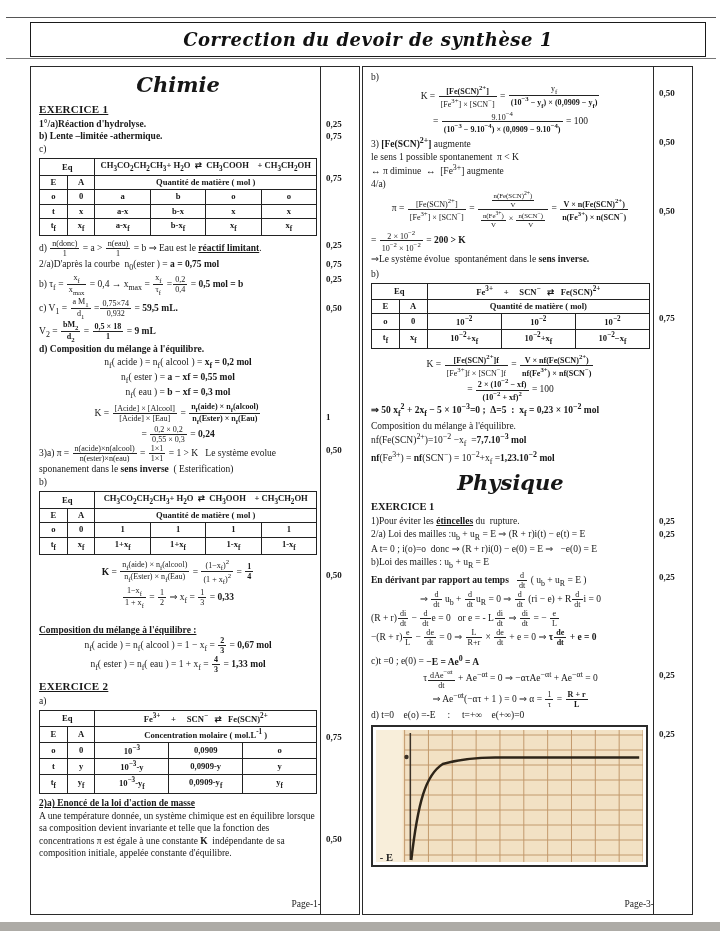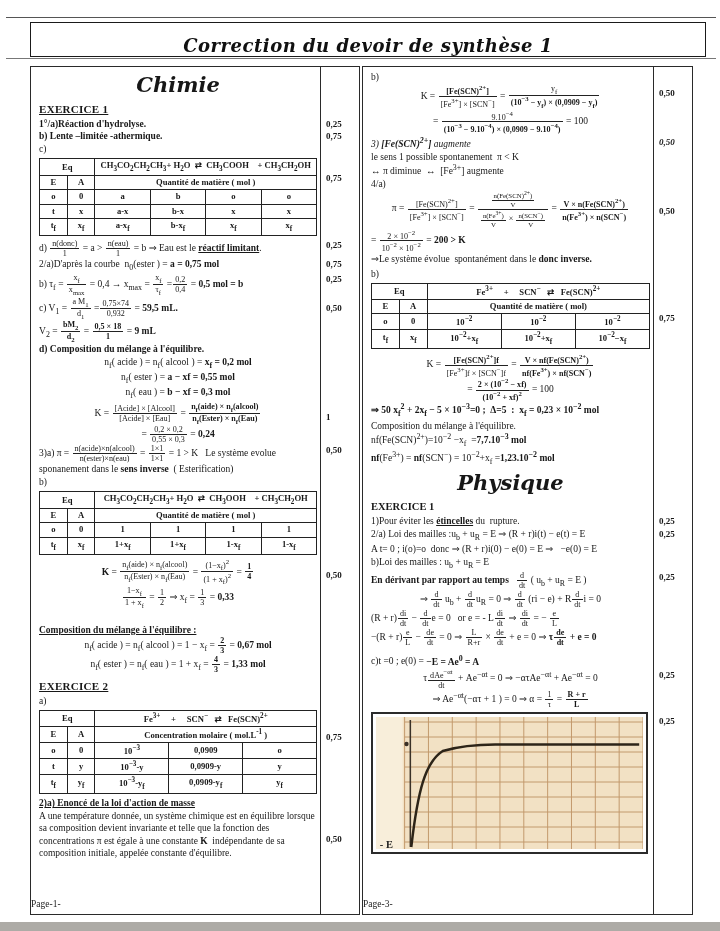--- a/index.html
+++ b/index.html
@@ -4,21 +4,21 @@
 <style>
   html,body{margin:0;padding:0;}
   body{
     width:720px;height:931px;position:relative;background:#ffffff;
     font-family:"Liberation Serif", serif;color:#171717;overflow:hidden;
   }
   .hairline-top{position:absolute;left:6px;right:4px;top:17px;border-top:1.4px solid #555;}
   .hairline-bottom{position:absolute;left:6px;right:4px;top:58px;border-top:1.2px solid #777;}
   .title-box{
     position:absolute;left:30px;right:14px;top:22px;height:33px;
-    border:1.7px solid #1a1a1a;display:flex;align-items:flex-end;justify-content:center;background:#fff;
+    border:1.7px solid #1a1a1a;display:flex;align-items:center;justify-content:center;background:#fff;
   }
   .doc-title{
     font-family:"DejaVu Serif", serif;font-style:italic;font-weight:bold;
     font-size:18px;letter-spacing:.5px;color:#111;
   }
   .page{
     position:absolute;top:66px;bottom:16px;border:1.8px solid #2a2a2a;background:#fff;
     padding:4px 42px 18px 8px;overflow:hidden;box-sizing:border-box;
   }
   .page::after{content:"";position:absolute;top:0;bottom:0;right:38px;border-left:1.7px solid #2a2a2a;}
@@ -38,21 +38,21 @@
   .mark{
     position:absolute;left:100%;margin-left:9px;top:1px;
     font-weight:bold;font-size:9px;white-space:nowrap;
   }
   .fr{display:inline-block;vertical-align:middle;text-align:center;line-height:1.12;font-size:.85em;margin:0 1px;}
   .fr>span{display:block;padding:0 2px;}
   .fr>span:first-child{border-bottom:1px solid #222;}
   table.eqtab{width:100%;border-collapse:collapse;margin:3px 0 3px;font-size:8.6px;}
   table.eqtab td{border:1.1px solid #222;padding:1px 2px;text-align:center;line-height:1.3;font-weight:bold;}
   table.eqtab td.lab{width:21px;}
-  .pfoot{position:absolute;bottom:5px;left:0;right:38px;text-align:left;font-size:9.5px;color:#222;}
+  .pfoot{position:absolute;bottom:5px;left:0;right:38px;text-align:right;font-size:9.5px;color:#222;}
   .gbox{border:2px solid #2b2b2b;background:#fff;padding:3px;margin:3px 2px 2px 0;}
   .gbox svg{display:block;}
   .bottom-strip{position:absolute;left:0;right:0;bottom:0;height:9px;background:#adaba6;}
 </style>
 </head>
 <body>
 
 <div class="hairline-top"></div>
 <div class="title-box">
   <span class="doc-title">Correction du devoir de synthèse 1</span>
@@ -269,42 +269,42 @@
   <div class="blk">
       <div class="ln ">b)</div>
     </div>
     <div class="blk">
       <div class="ln c">K = <span class="fr"><span><b>[Fe(SCN)<sup>2+</sup>]</b></span><span>[Fe<sup>3+</sup>] × [SCN<sup>−</sup>]</span></span> = <span class="fr"><span>y<sub>f</sub></span><span><b>(10<sup>−3</sup> − y<sub>f</sub>) × (0,0909 − y<sub>f</sub>)</b></span></span></div>
       <span class="mark" style="top: 4px;">0,50</span>
     </div>
     <div class="blk">
       <div class="ln c">= <span class="fr"><span>9.10<sup>−4</sup></span><span><b>(10<sup>−3</sup> − 9.10<sup>−4</sup>) × (0,0909 − 9.10<sup>−4</sup>)</b></span></span> = 100</div>
     </div>
-    <div class="blk" style="margin-top: 2px; font-style: italic;">
+    <div class="blk" style="margin-top: 2px;">
       <div class="ln ">3) <b>[Fe(SCN)<sup>2+</sup>]</b> augmente</div>
       <span class="mark">0,50</span>
     </div>
     <div class="blk">
       <div class="ln ">le sens 1 possible spontanement &nbsp;π &lt; K</div>
     </div>
     <div class="blk">
       <div class="ln ">↔ π diminue &nbsp;↔&nbsp; [Fe<sup>3+</sup>] augmente</div>
     </div>
     <div class="blk">
       <div class="ln ">4/a)</div>
     </div>
     <div class="blk">
       <div class="ln c">π = <span class="fr"><span>[Fe(SCN)<sup>2+</sup>]</span><span>[Fe<sup>3+</sup>] × [SCN<sup>−</sup>]</span></span> = <span class="fr"><span><span class="fr"><span>n(Fe(SCN)<sup>2+</sup>)</span><span>V</span></span></span><span><span class="fr"><span>n(Fe<sup>3+</sup>)</span><span>V</span></span> × <span class="fr"><span>n(SCN<sup>−</sup>)</span><span>V</span></span></span></span> = <span class="fr"><span><b>V × n(Fe(SCN)<sup>2+</sup>)</b></span><span><b>n(Fe<sup>3+</sup>) × n(SCN<sup>−</sup>)</b></span></span></div>
       <span class="mark" style="top: 16px;">0,50</span>
     </div>
     <div class="blk">
       <div class="ln ">= <span class="fr"><span>2 × 10<sup>−2</sup></span><span>10<sup>−2</sup> × 10<sup>−2</sup></span></span> = <b>200 &gt; K</b></div>
     </div>
     <div class="blk">
-      <div class="ln ">⇒Le système évolue&nbsp; spontanément dans le <b>donc inverse.</b></div>
+      <div class="ln ">⇒Le système évolue&nbsp; spontanément dans le <b>sens inverse.</b></div>
     </div>
     <div class="blk" style="margin-top: 2px;">
       <div class="ln ">b)</div>
     </div>
     <div class="blk">
       <table class="eqtab">
         <tbody>
           <tr>
             <td class="lab" colspan="2">Eq</td>
             <td class="eqn" colspan="3">Fe<sup>3+</sup> &nbsp;&nbsp;&nbsp;&nbsp;+&nbsp;&nbsp;&nbsp;&nbsp; SCN<sup>−</sup> &nbsp;&nbsp;⇄&nbsp;&nbsp; Fe(SCN)<sup>2+</sup></td>
@@ -385,20 +385,23 @@
     </div>
     <div class="blk" style="margin-top: 6px;">
       <div class="ln ">c)t =0 ; e(0) = <b>−E = Ae<sup>0</sup> = A</b></div>
     </div>
     <div class="blk">
       <div class="ln c">τ<span class="fr"><span>dAe<sup>−αt</sup></span><span>dt</span></span> + Ae<sup>−αt</sup> = 0 ⇒ −ατAe<sup>−αt</sup> + Ae<sup>−αt</sup> = 0</div>
       <span class="mark" style="top: 2px;">0,25</span>
     </div>
     <div class="blk">
       <div class="ln c">⇒ Ae<sup>−αt</sup>(−ατ + 1 ) = 0 ⇒ α = <span class="fr"><span>1</span><span>τ</span></span> = <span class="fr"><span><b>R + r</b></span><span><b>L</b></span></span></div>
+    </div>
+    <div class="blk">
+      <div class="ln ">d) t=0 &nbsp;&nbsp;&nbsp;e(o) =-E &nbsp;&nbsp;&nbsp;&nbsp;:&nbsp;&nbsp;&nbsp;&nbsp; t=+∞ &nbsp;&nbsp;&nbsp;e(+∞)=0</div>
     </div>
     <div class="blk">
       <div class="gbox">
         <svg viewBox="0 0 280 132" width="100%" height="132" preserveAspectRatio="none">
           <rect x="0" y="0" width="280" height="132" fill="#f2e1c4"></rect>
           <rect x="0" y="0" width="28" height="132" fill="#f8eeda"></rect>
           <line x1="30" y1="0" x2="30" y2="132" stroke="#c2986a" stroke-width="1"></line>
           <line x1="55" y1="0" x2="55" y2="132" stroke="#c2986a" stroke-width="1"></line>
           <line x1="80" y1="0" x2="80" y2="132" stroke="#c2986a" stroke-width="1"></line>
           <line x1="105" y1="0" x2="105" y2="132" stroke="#c2986a" stroke-width="1"></line>

